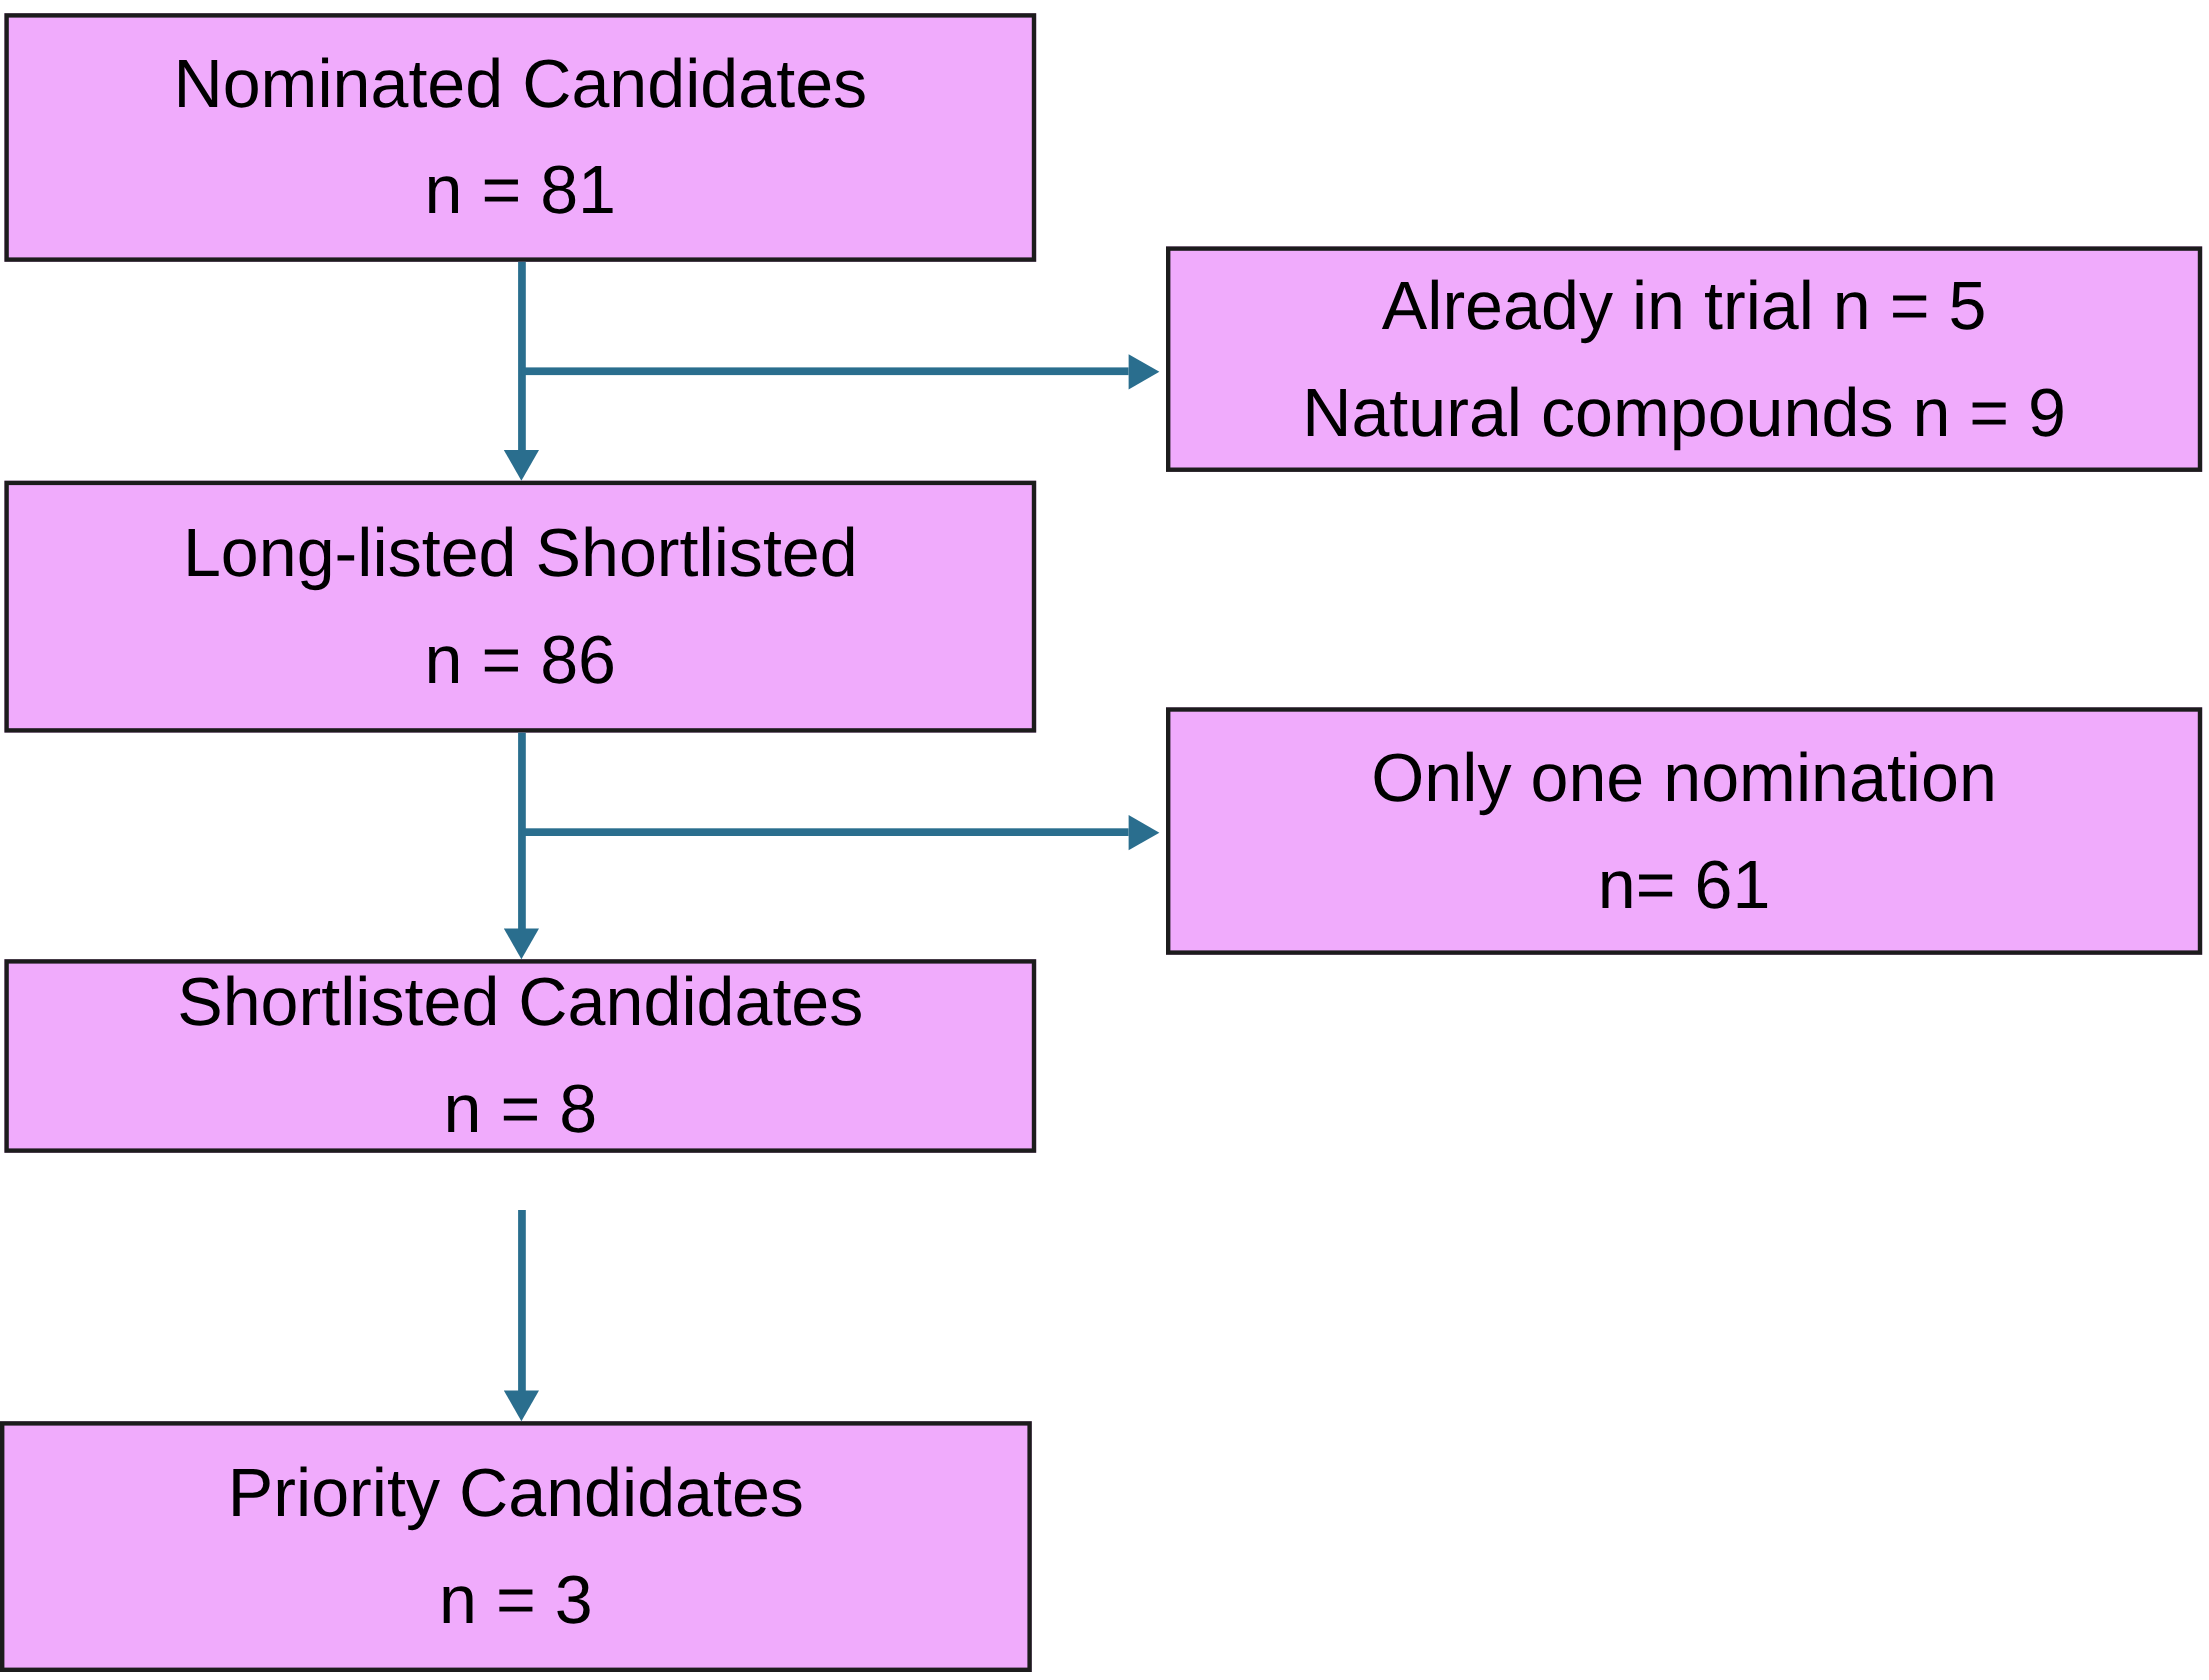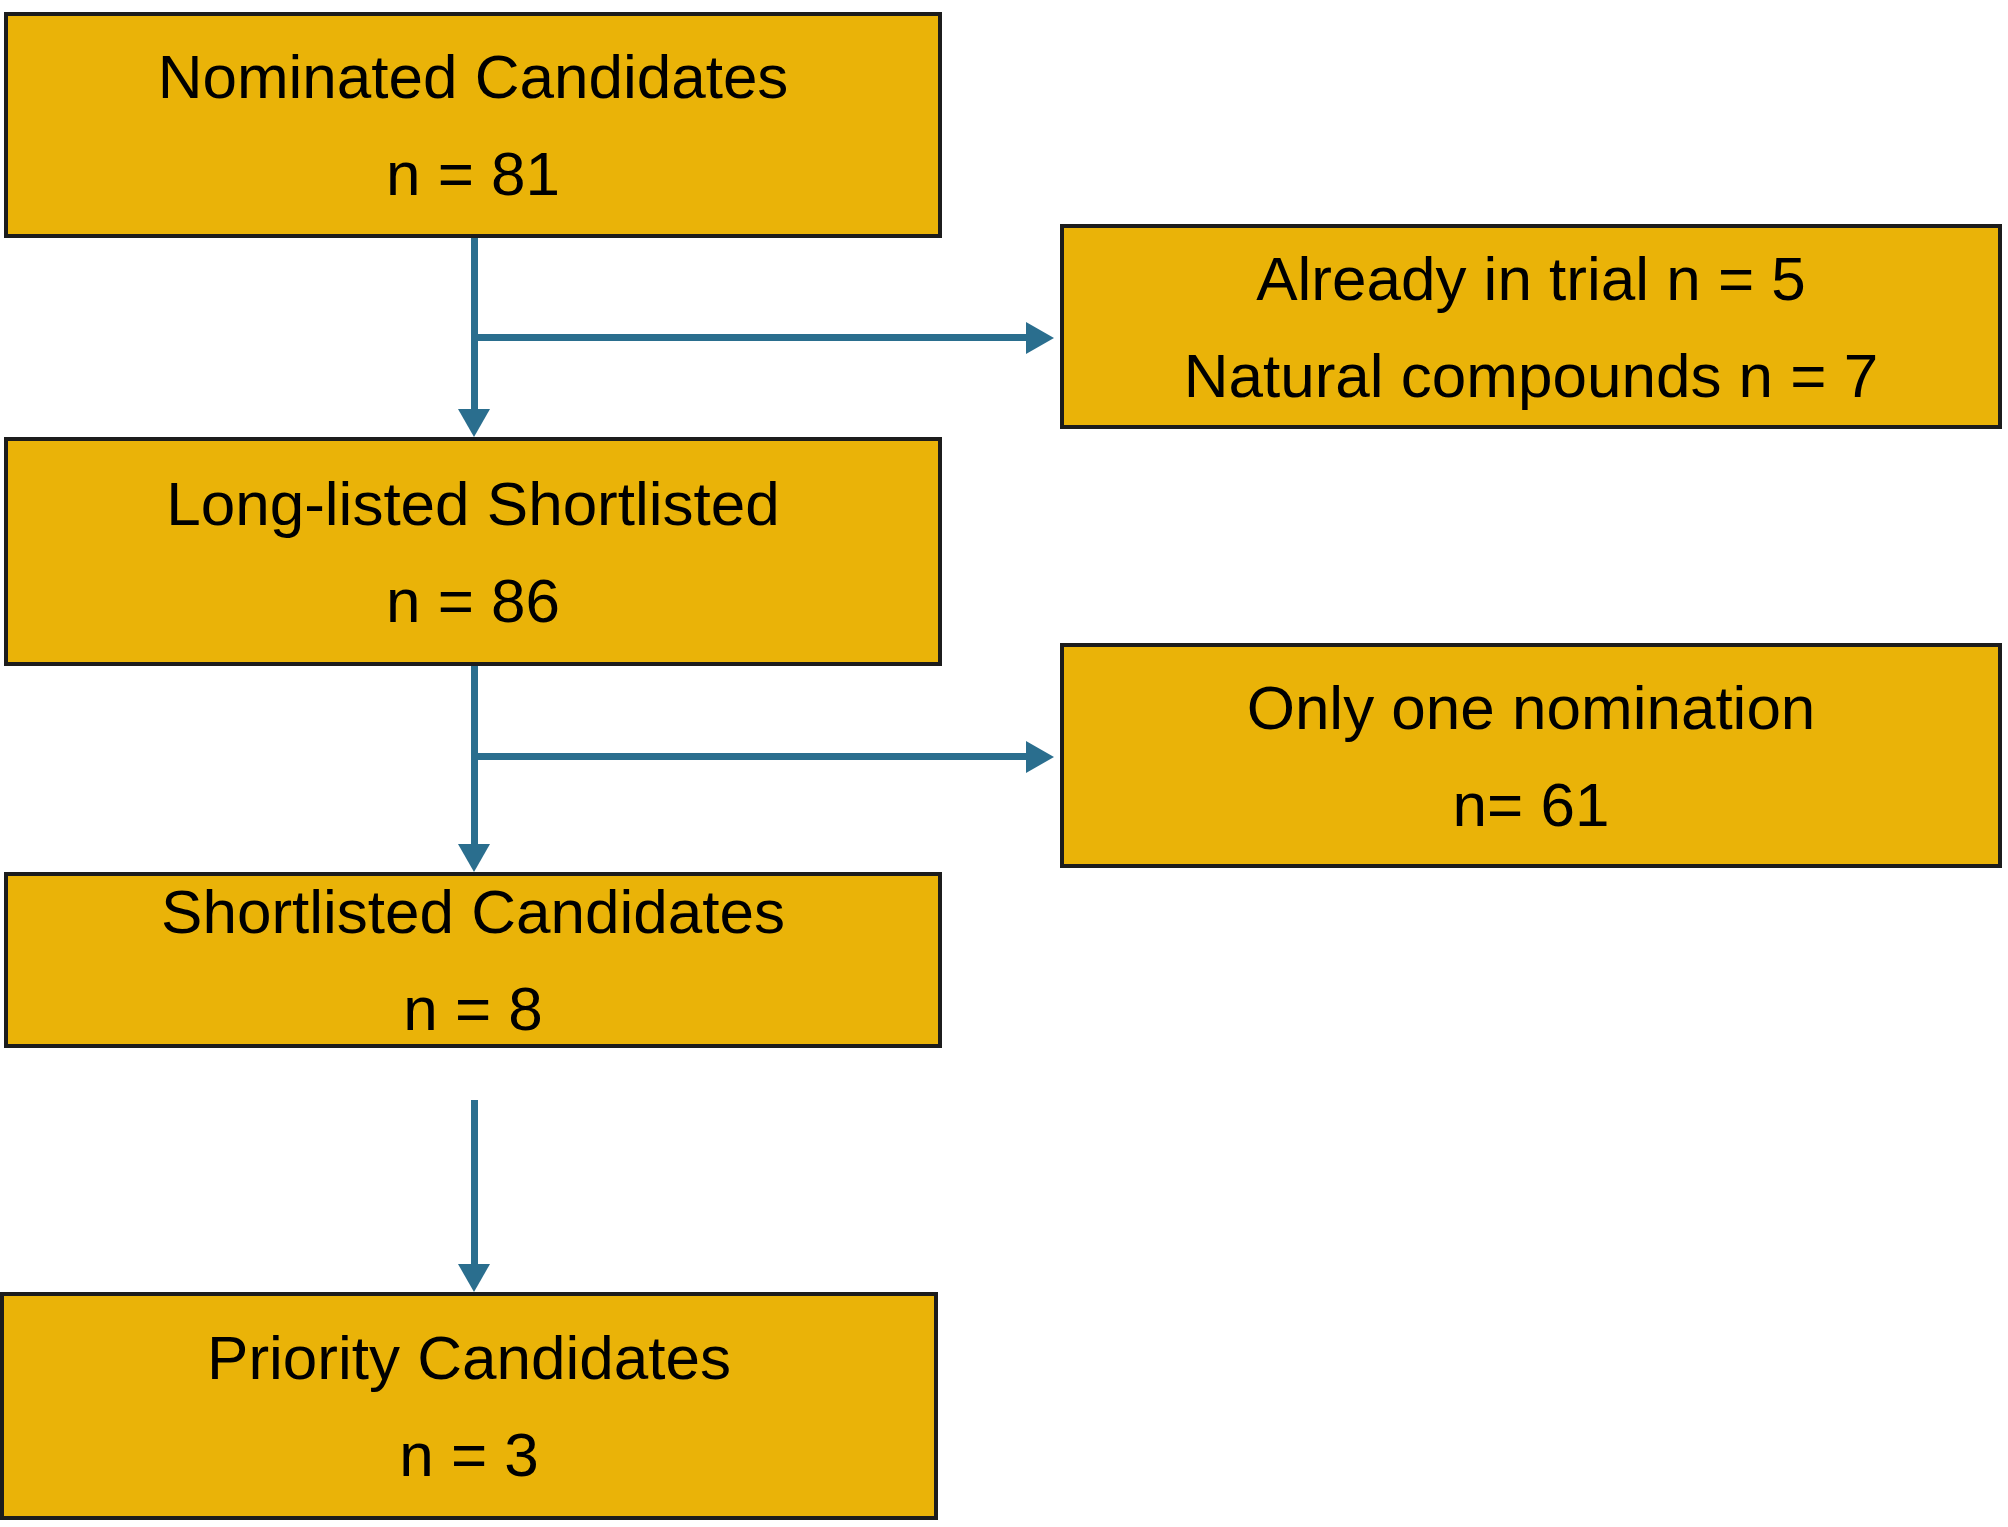--- a/index.html
+++ b/index.html
@@ -13,21 +13,21 @@
     height: 1527px;
     background: var(--bg-color, #ffffff);
     font-family: "Liberation Sans", sans-serif;
     color: var(--text-color, #000000);
     overflow: hidden;
   }
   .box {
     position: absolute;
     box-sizing: border-box;
     border: 4px solid var(--border-color, #1c1c1c);
-    background: #eab308;
+    background: #f0abfc;
     display: flex;
     flex-direction: column;
     align-items: center;
     justify-content: center;
     text-align: center;
   }
   .box .line {
     font-size: 62px;
     line-height: 97px;
     white-space: nowrap;
@@ -99,21 +99,21 @@
     <div class="line">n = 8</div>
   </div>
 
   <div class="box" id="box-priority">
     <div class="line">Priority Candidates</div>
     <div class="line">n = 3</div>
   </div>
 
   <div class="box" id="box-excluded1">
     <div class="line">Already in trial n = 5</div>
-    <div class="line">Natural compounds n = 7</div>
+    <div class="line">Natural compounds n = 9</div>
   </div>
 
   <div class="box" id="box-excluded2">
     <div class="line">Only one nomination</div>
     <div class="line">n= 61</div>
   </div>
 
   <div class="vline" id="vline1"></div>
   <div class="head-down" id="head1"></div>
 

